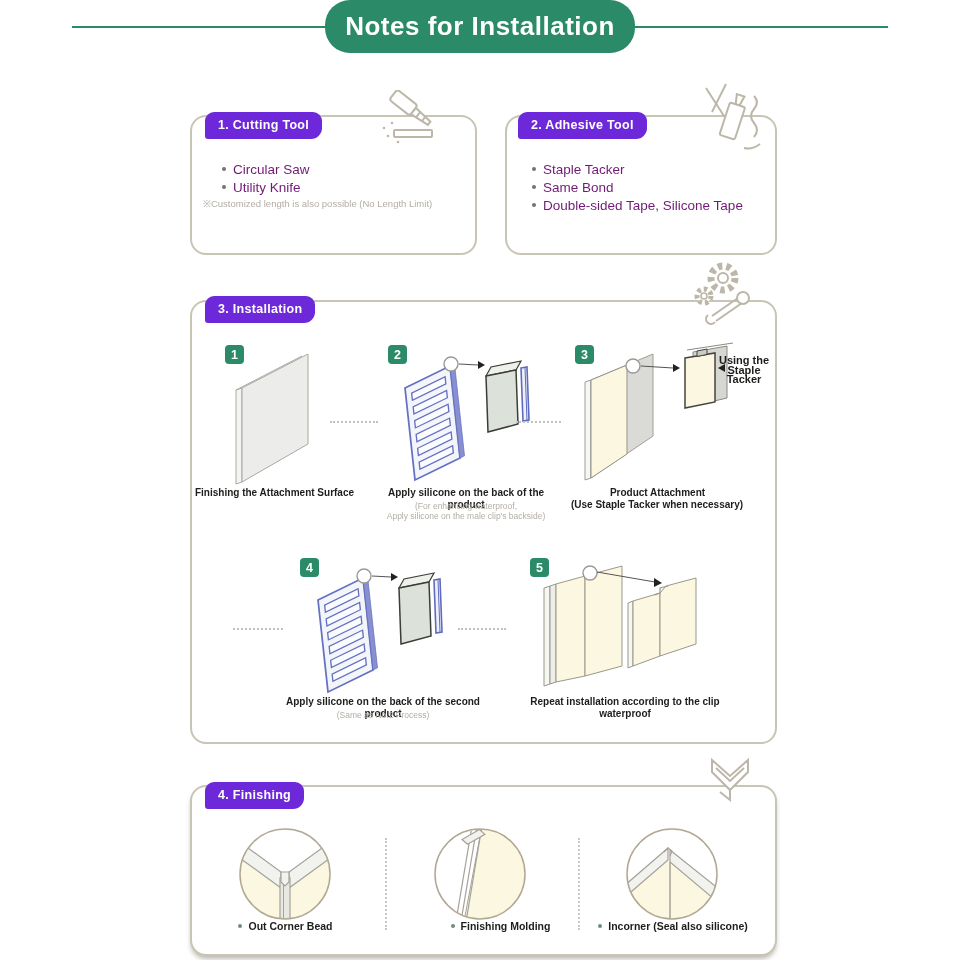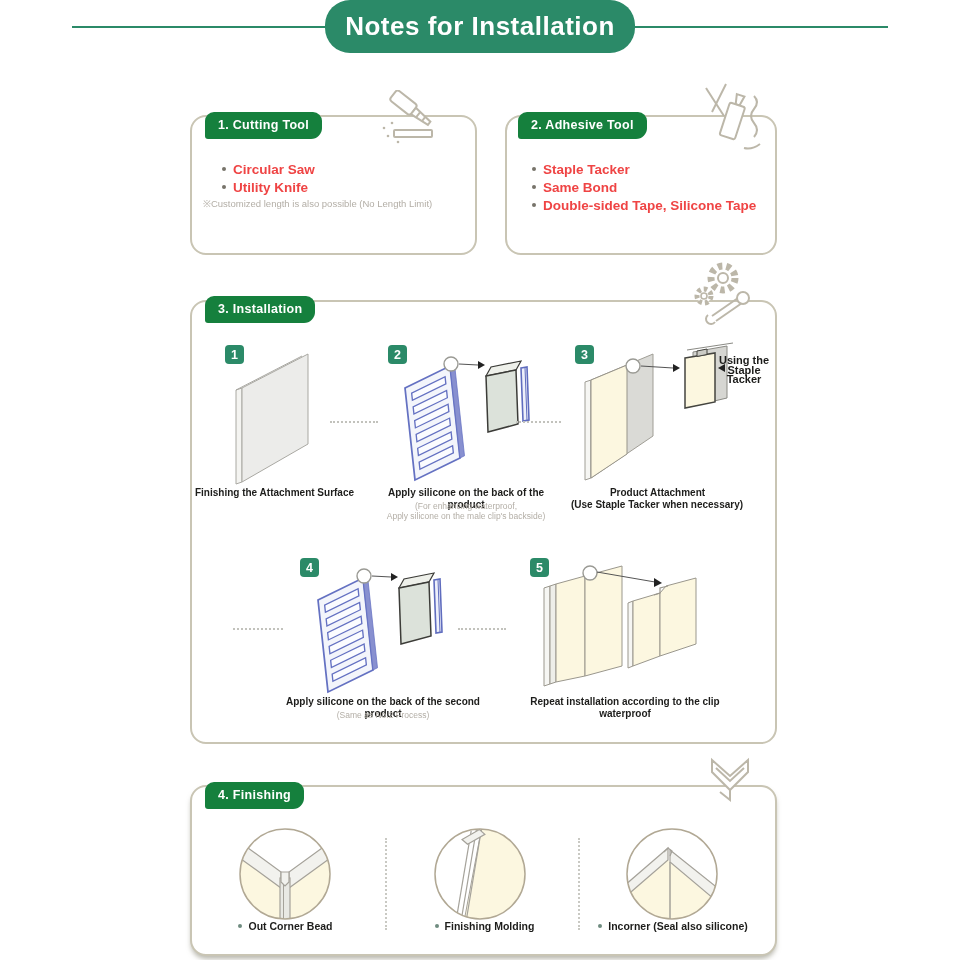--- a/index.html
+++ b/index.html
@@ -9,26 +9,26 @@
 
   
   .hline{position:absolute;top:26px;height:2px;background:#2b8a68;}
   .htitle{position:absolute;left:325px;top:0px;width:310px;height:53px;background:#2b8a68;
           border-radius:25px;color:#fff;font-size:26px;font-weight:bold;letter-spacing:.5px;
           display:flex;align-items:center;justify-content:center;}
 
   
   .box{position:absolute;border:2px solid #c9c5b4;border-radius:16px;background:#fff;}
   .box4s{box-shadow:0 4px 5px -1px rgba(130,128,110,.55);}
-  .badge{position:absolute;height:27px;line-height:27px;background:#15803d;color:#fff;
+  .badge{position:absolute;height:27px;line-height:27px;background:#6d28d9;color:#fff;
          font-size:12.5px;font-weight:bold;letter-spacing:.3px;padding:0 13px;
          border-radius:9px 9px 11px 3px;white-space:nowrap;}
 
   
-  .item{display:flex;align-items:center;height:18px;font-size:13.5px;font-weight:bold;color:#ef4444;}
+  .item{display:flex;align-items:center;height:18px;font-size:13.5px;font-weight:normal;color:#701a75;}
   .dot{width:4px;height:4px;border-radius:50%;background:#77736a;margin-right:7px;flex:none;}
   .note{position:absolute;font-size:9.5px;color:#b3aea6;white-space:nowrap;}
 
   
   .gbadge{position:absolute;width:19px;height:19px;background:#2b8a68;border-radius:4px;
           color:#fff;font-size:12.5px;font-weight:bold;display:flex;align-items:center;
           justify-content:center;}
 
   .cap{position:absolute;text-align:center;font-size:10px;font-weight:bold;color:#1d1d1b;line-height:12px;}
   .sub{position:absolute;text-align:center;font-size:8.5px;color:#b3aea6;line-height:10.5px;}
@@ -305,21 +305,21 @@
     </svg>
   </span>
 
   <div class="vdash" style="left:385px;top:838px;height:92px;"></div>
   <div class="vdash" style="left:578px;top:838px;height:92px;"></div>
 
   <div class="fitem" style="left:213px;top:920px;width:145px;">
     <span class="fdot"></span>
       <span>Out Corner Bead</span>
   </div>
-  <div class="fitem" style="left:412px;top:920px;width:145px;">
+  <div class="fitem" style="left:428px;top:920px;width:145px;">
     <span class="fdot"></span>
       <span>Finishing Molding</span>
   </div>
   <div class="fitem" style="left:583px;top:920px;width:180px;">
     <span class="fdot"></span>
       <span>Incorner (Seal also silicone)</span>
   </div>
 
 </div>
 

